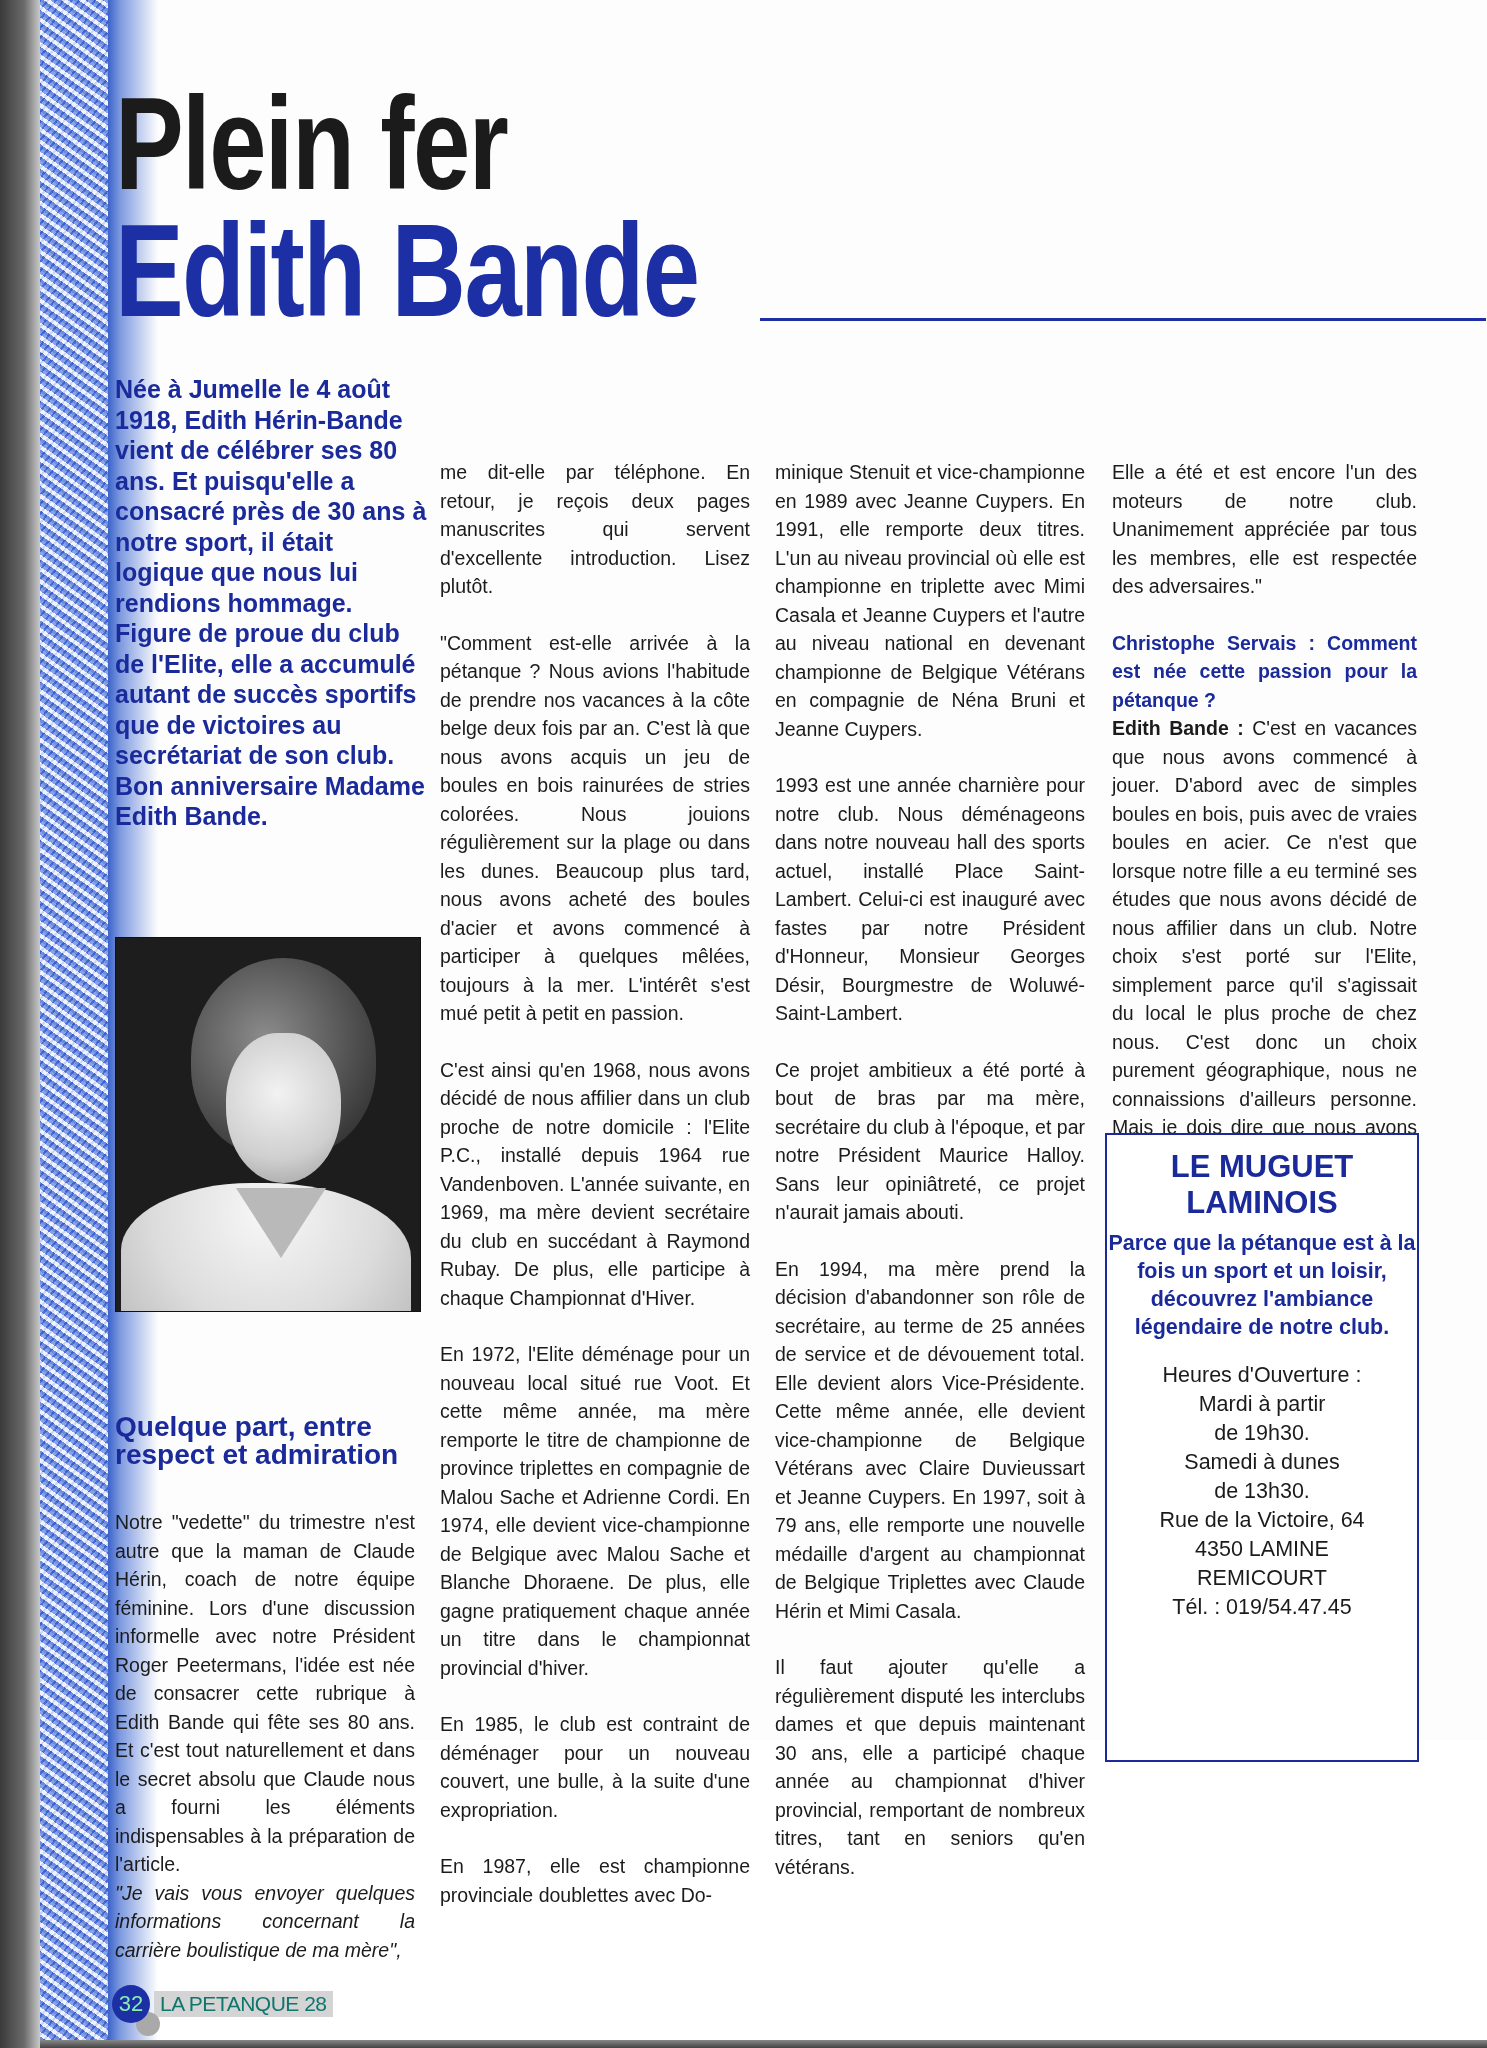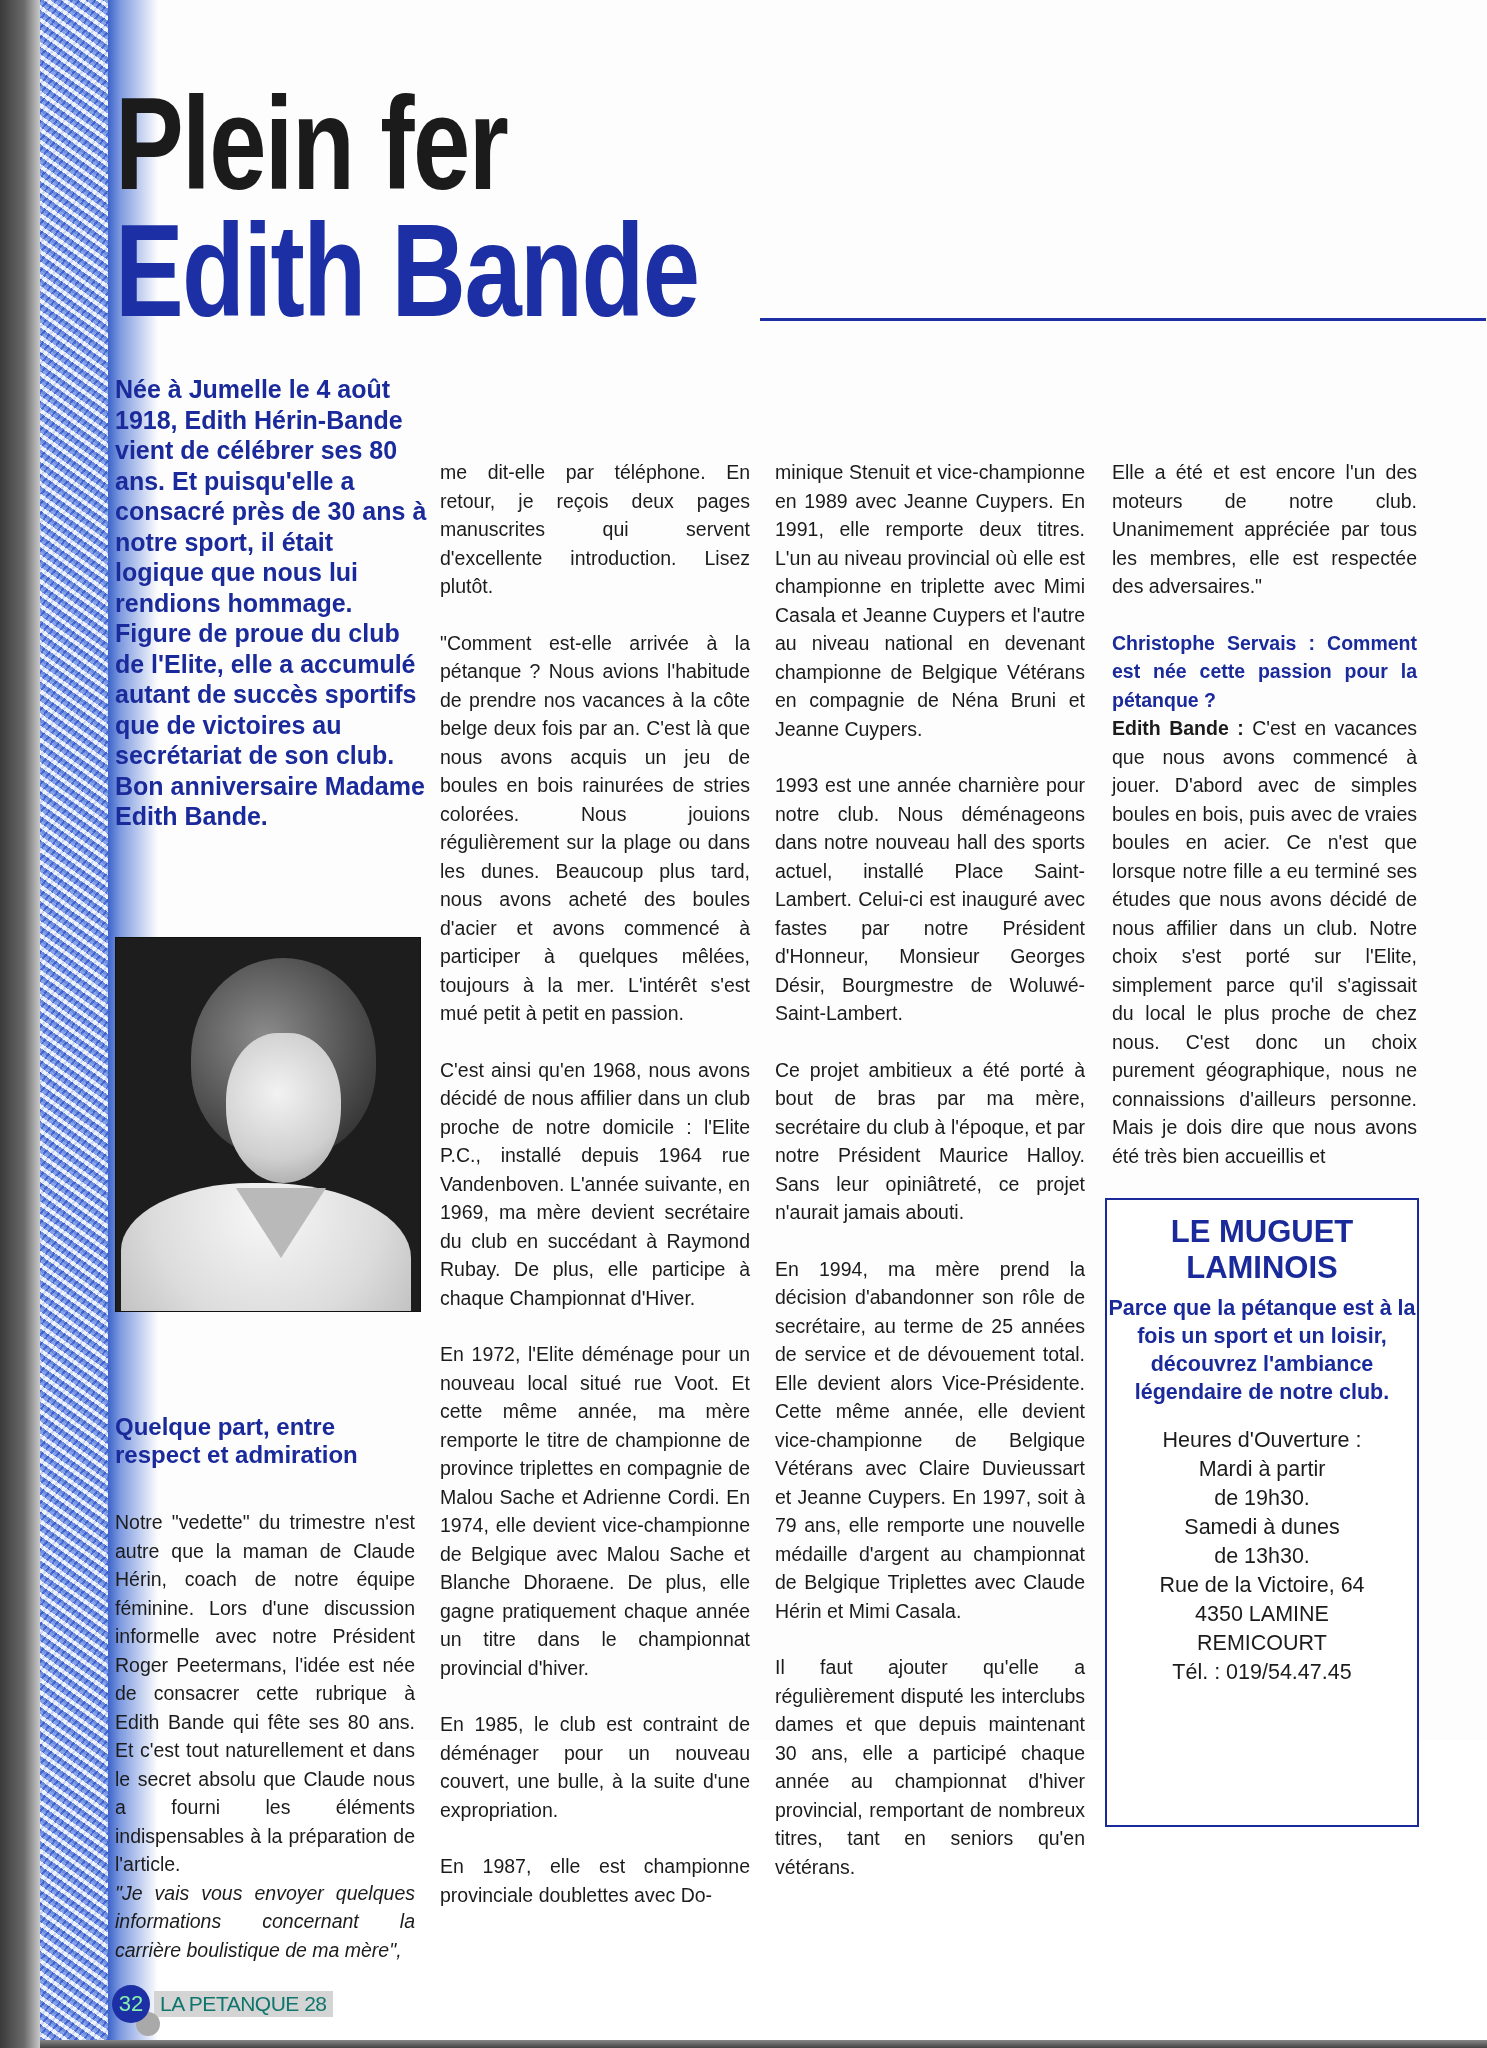--- a/index.html
+++ b/index.html
@@ -27,32 +27,32 @@
      border:1px solid #111; overflow:hidden; }
   .photo .hair { position:absolute; left:75px; top:20px; width:185px; height:200px; border-radius:50% 50% 45% 45%;
      background:radial-gradient(circle at 40% 40%, #8c8c8c, #4a4a4a 60%, #2a2a2a 90%); }
   .photo .face { position:absolute; left:110px; top:95px; width:115px; height:150px; border-radius:45% 45% 50% 50%;
      background:radial-gradient(circle at 45% 40%, #f2f2f2, #cfcfcf 60%, #9a9a9a 100%); }
   .photo .body { position:absolute; left:5px; top:245px; width:290px; height:150px; border-radius:45% 50% 0 0;
      background:radial-gradient(circle at 50% 20%, #f7f7f7, #dcdcdc 60%, #bdbdbd 100%); }
   .photo .collar { position:absolute; left:120px; top:250px; width:0; height:0;
      border-left:45px solid transparent; border-right:45px solid transparent; border-top:70px solid #b9b9b9; }
   .subhead { position:absolute; left:115px; top:1413px; width:312px; font-weight:bold; color:#1a2a9a;
-     font-size:24px; line-height:28px; }
+     font-size:28px; line-height:28px; }
   .col { position:absolute; font-size:19.5px; line-height:28.5px; text-align:justify; color:#1b1b1b; }
   .col p { margin:0 0 28px 0; }
   .col p.tight { margin-bottom:0; }
   .col1 { left:115px; top:1508px; width:300px; }
   .col1 .quote { font-style:italic; }
   .col2 { left:440px; top:458px; width:310px; }
   .col3 { left:775px; top:458px; width:310px; }
   .col4 { left:1112px; top:458px; width:305px; }
   .q-speaker { font-weight:bold; color:#1a2a9a; }
   .q-answer { font-weight:bold; }
-  .ad { position:absolute; left:1105px; top:1198px; width:310px; height:625px; border:2px solid #1a2a9a;
+  .ad { position:absolute; left:1105px; top:1133px; width:310px; height:625px; border:2px solid #1a2a9a;
      text-align:center; background:#fff; }
   .ad .ad-title { margin-top:14px; font-weight:bold; color:#1a2a9a; font-size:31px; line-height:36px; }
   .ad .ad-tag { margin-top:8px; font-weight:bold; color:#1a2a9a; font-size:21.5px; line-height:28px; }
   .ad .ad-info { margin-top:20px; font-size:21.5px; line-height:29px; color:#1b1b1b; }
   .ad .ad-features { margin-top:20px; font-size:21.5px; line-height:29px; color:#1b1b1b; }
   .footer { position:absolute; left:112px; top:1990px; height:28px; display:flex; align-items:center; }
   .page-num { width:38px; height:38px; border-radius:50%; background:#1c2fa5; color:#86efac; font-size:22px;
      display:flex; align-items:center; justify-content:center; position:relative; z-index:2; }
   .page-dot { position:absolute; left:24px; top:22px; width:24px; height:24px; border-radius:50%; background:#a9a9a9; z-index:1; }
   .mag-name { background:#d4d4d4; color:#0f766e; font-size:21px; padding:1px 6px 1px 6px; margin-left:4px; letter-spacing:-0.5px; }

